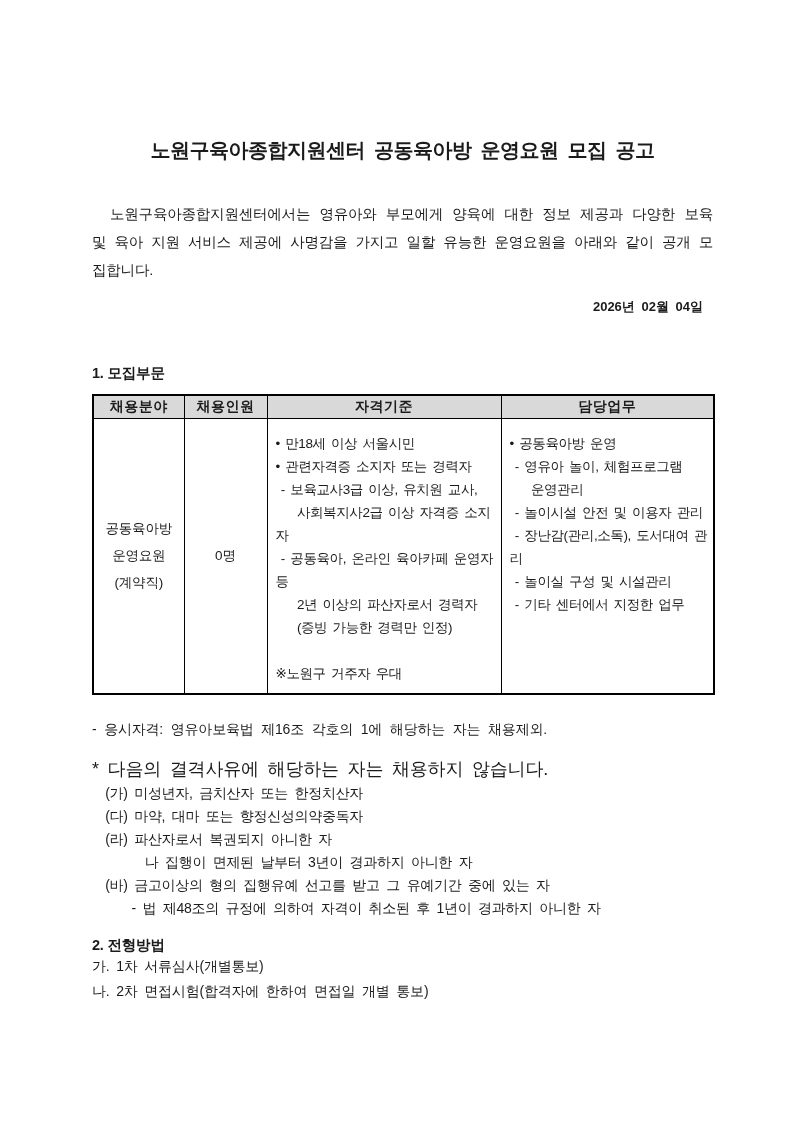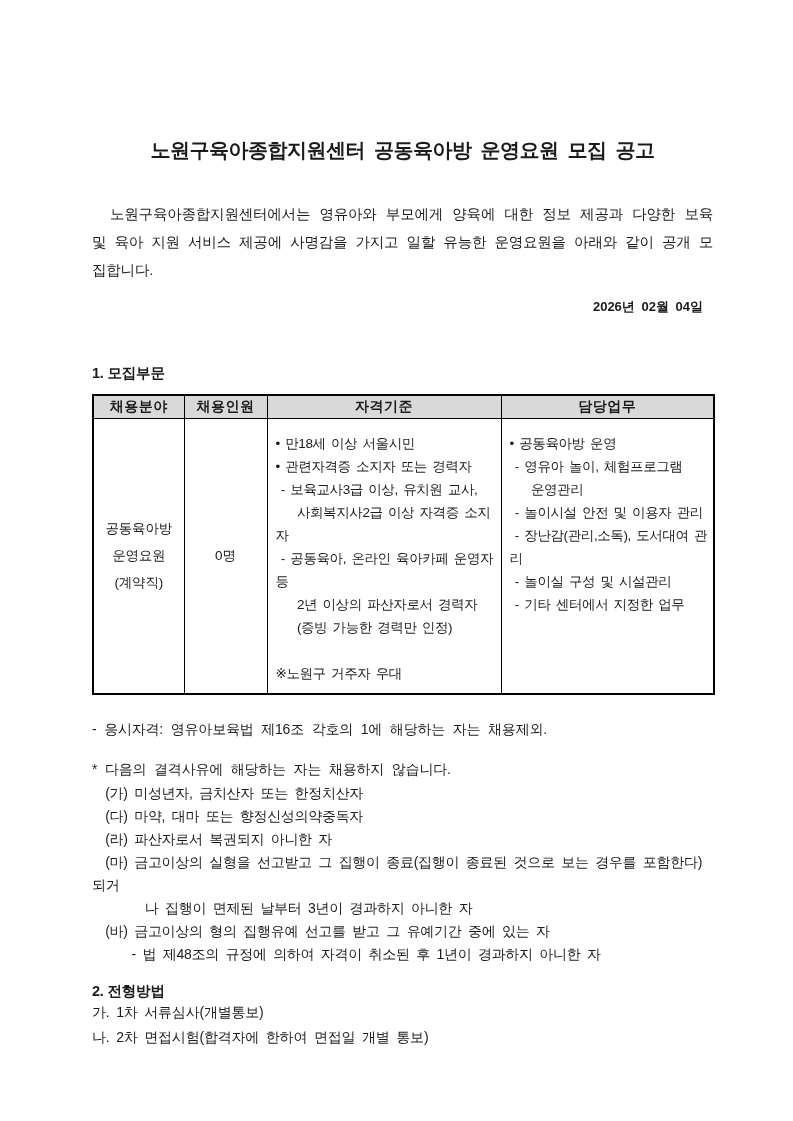--- a/index.html
+++ b/index.html
@@ -66,21 +66,21 @@
     line-height:23px; min-height:23px;
     word-spacing:2px; letter-spacing:-0.4px;
   }
   .note-line {
     margin-top:22px;
     font-size:14px; word-spacing:4px; letter-spacing:-0.2px;
     line-height:25px;
   }
   .disq-title {
     margin-top:15px;
-    font-size:14px; word-spacing:4px; letter-spacing:-0.2px;
+    font-size:18px; word-spacing:4px; letter-spacing:-0.2px;
     line-height:25px;
   }
   .disq-line {
     font-size:14px; word-spacing:3px; letter-spacing:-0.3px;
     line-height:23px; min-height:23px;
     white-space:pre-wrap;
   }
   .sec2-heading { margin-top:16px; }
   .method-line {
     font-size:14px; word-spacing:3px; letter-spacing:-0.2px;
@@ -147,21 +147,20 @@
     </tbody>
   </table>
 
   <div class="note-line">- 응시자격: 영유아보육법 제16조 각호의 1에 해당하는 자는 채용제외.</div>
 
   <div class="disq-title">* 다음의 결격사유에 해당하는 자는 채용하지 않습니다.</div>
   <div class="disq-list">
     <div class="disq-line">  (가) 미성년자, 금치산자 또는 한정치산자</div>
     <div class="disq-line">  (다) 마약, 대마 또는 향정신성의약중독자</div>
     <div class="disq-line">  (라) 파산자로서 복권되지 아니한 자</div>
-    <div class="disq-line">  (마) 금고이상의 실형을 선고받고 그 집행이 종료(집행이 종료된 것으로 보는 경우를 포함한다)되거</div>
     <div class="disq-line">        나 집행이 면제된 날부터 3년이 경과하지 아니한 자</div>
     <div class="disq-line">  (바) 금고이상의 형의 집행유예 선고를 받고 그 유예기간 중에 있는 자</div>
     <div class="disq-line">      - 법 제48조의 규정에 의하여 자격이 취소된 후 1년이 경과하지 아니한 자</div>
   </div>
 
   <div class="sec-heading sec2-heading">2. 전형방법</div>
   <div>
     <div class="method-line">가. 1차 서류심사(개별통보)</div>
     <div class="method-line">나. 2차 면접시험(합격자에 한하여 면접일 개별 통보)</div>
 

